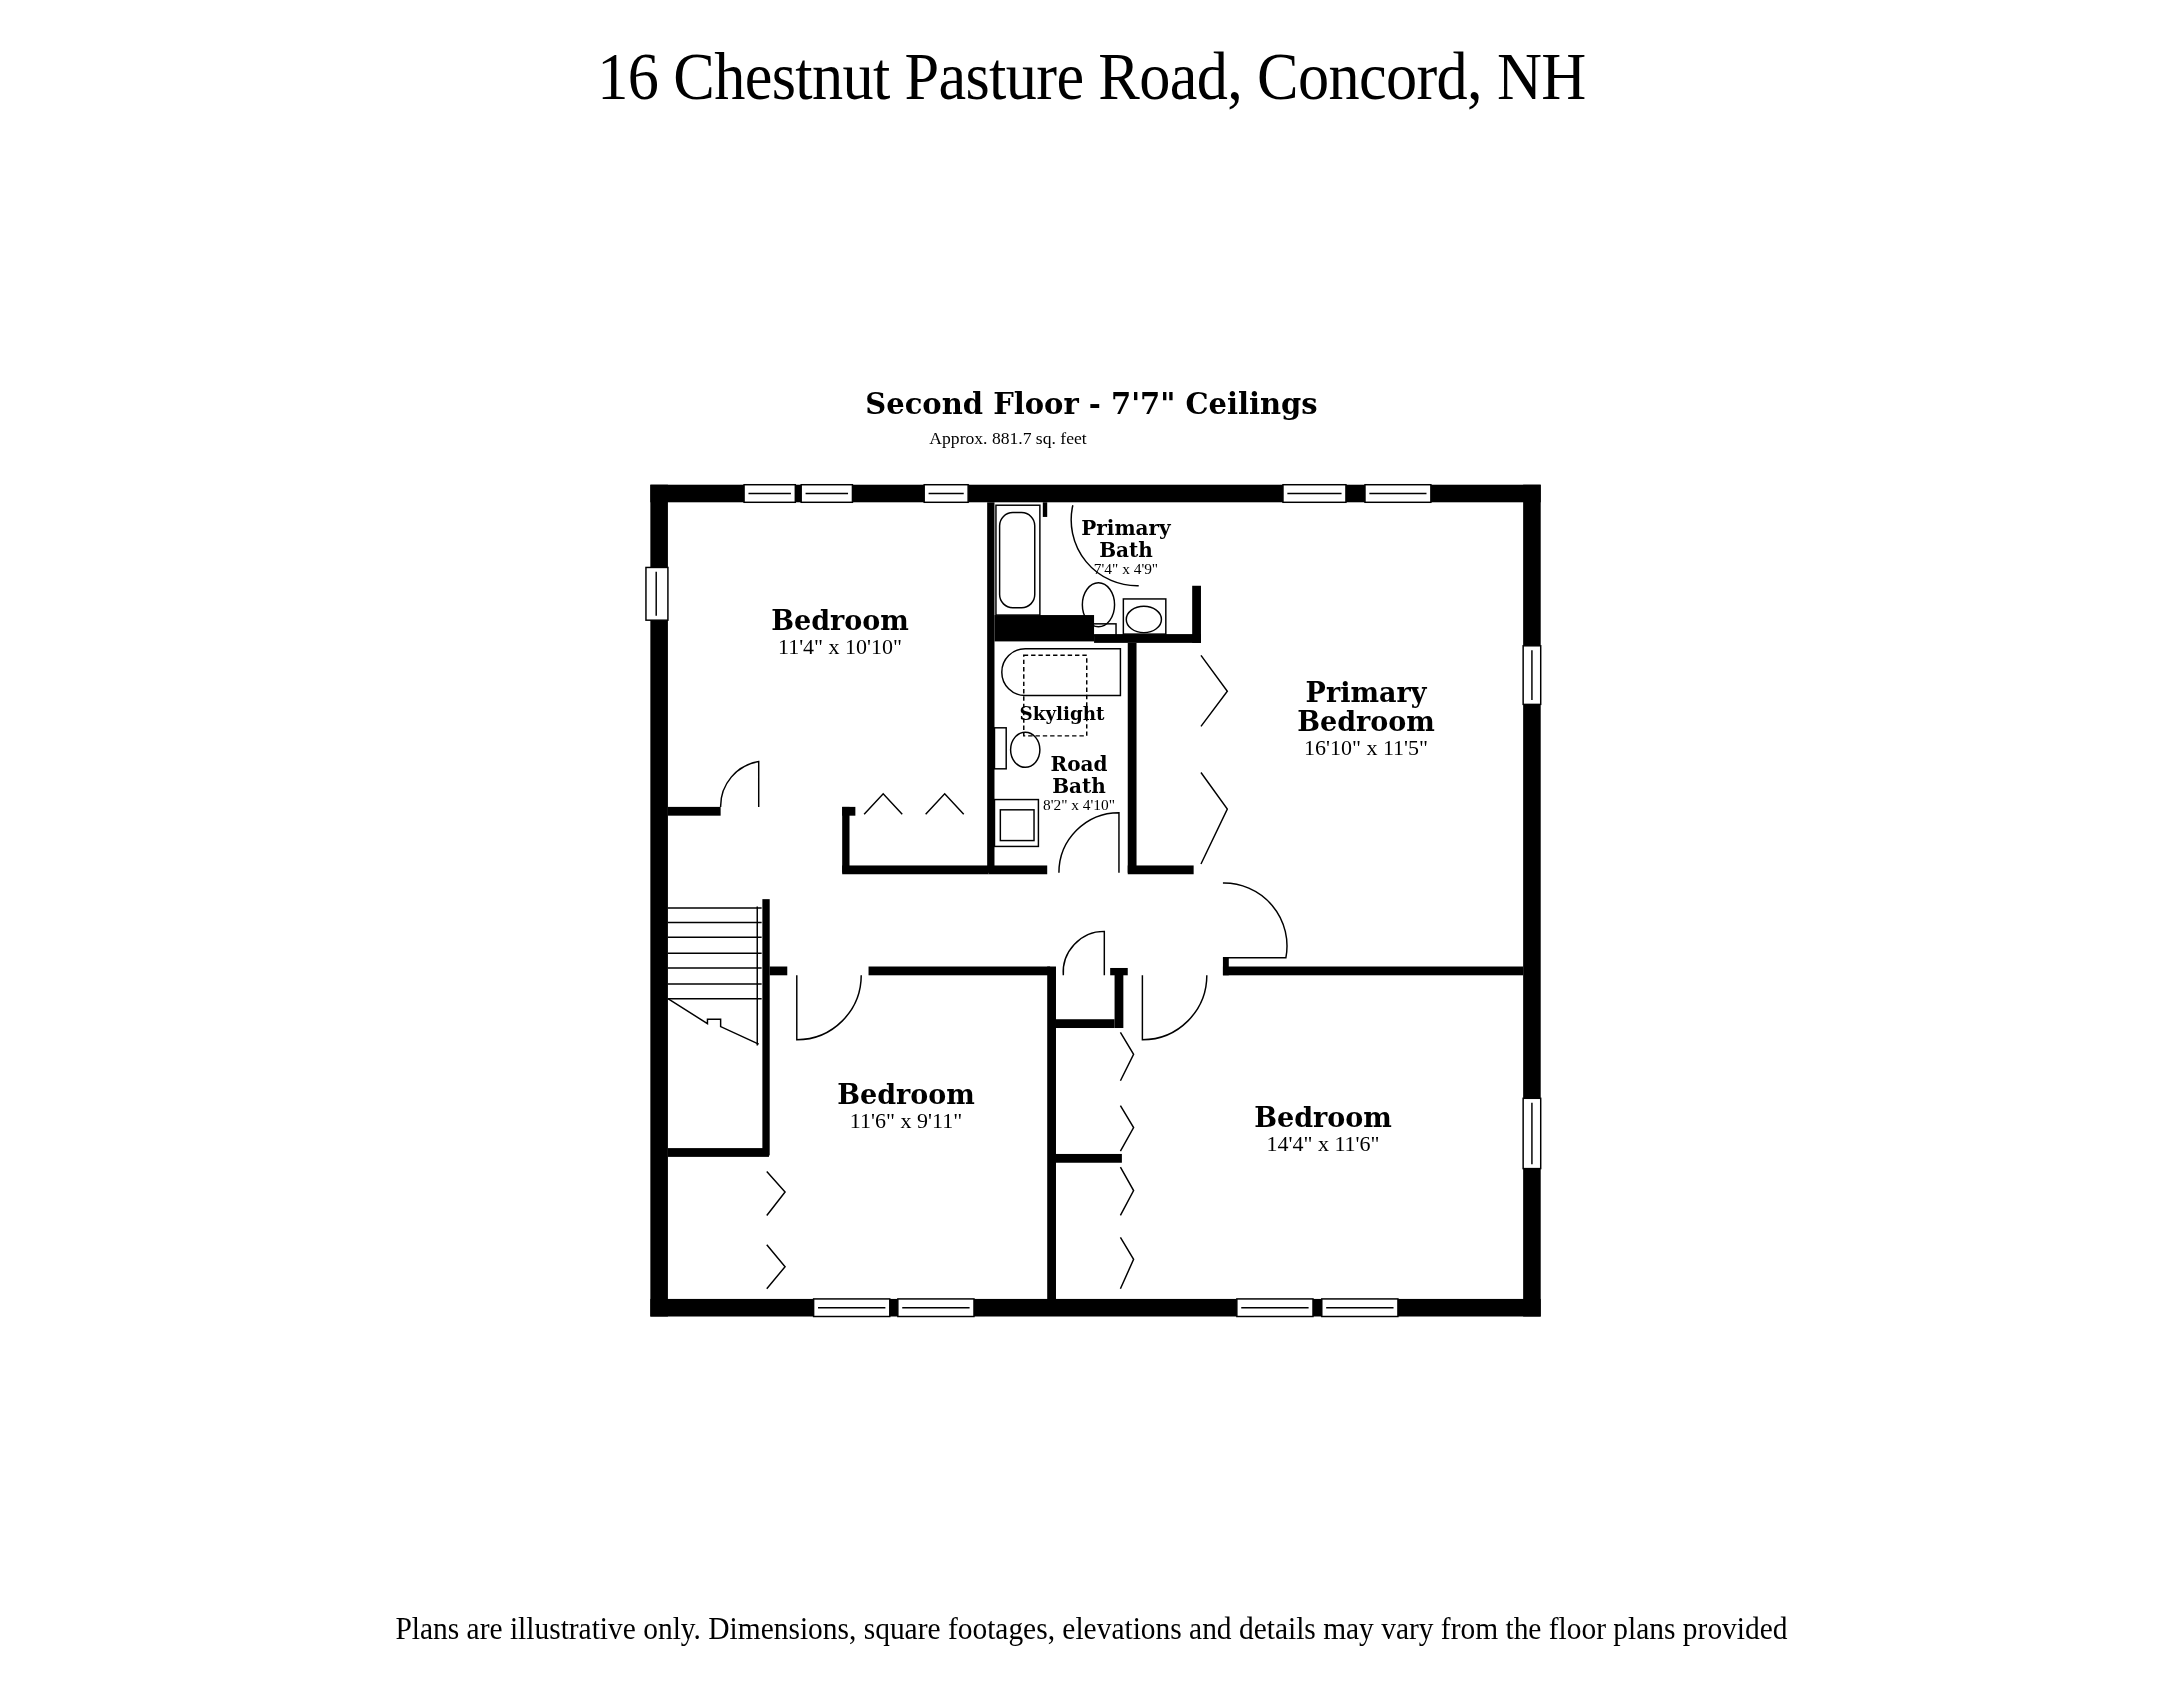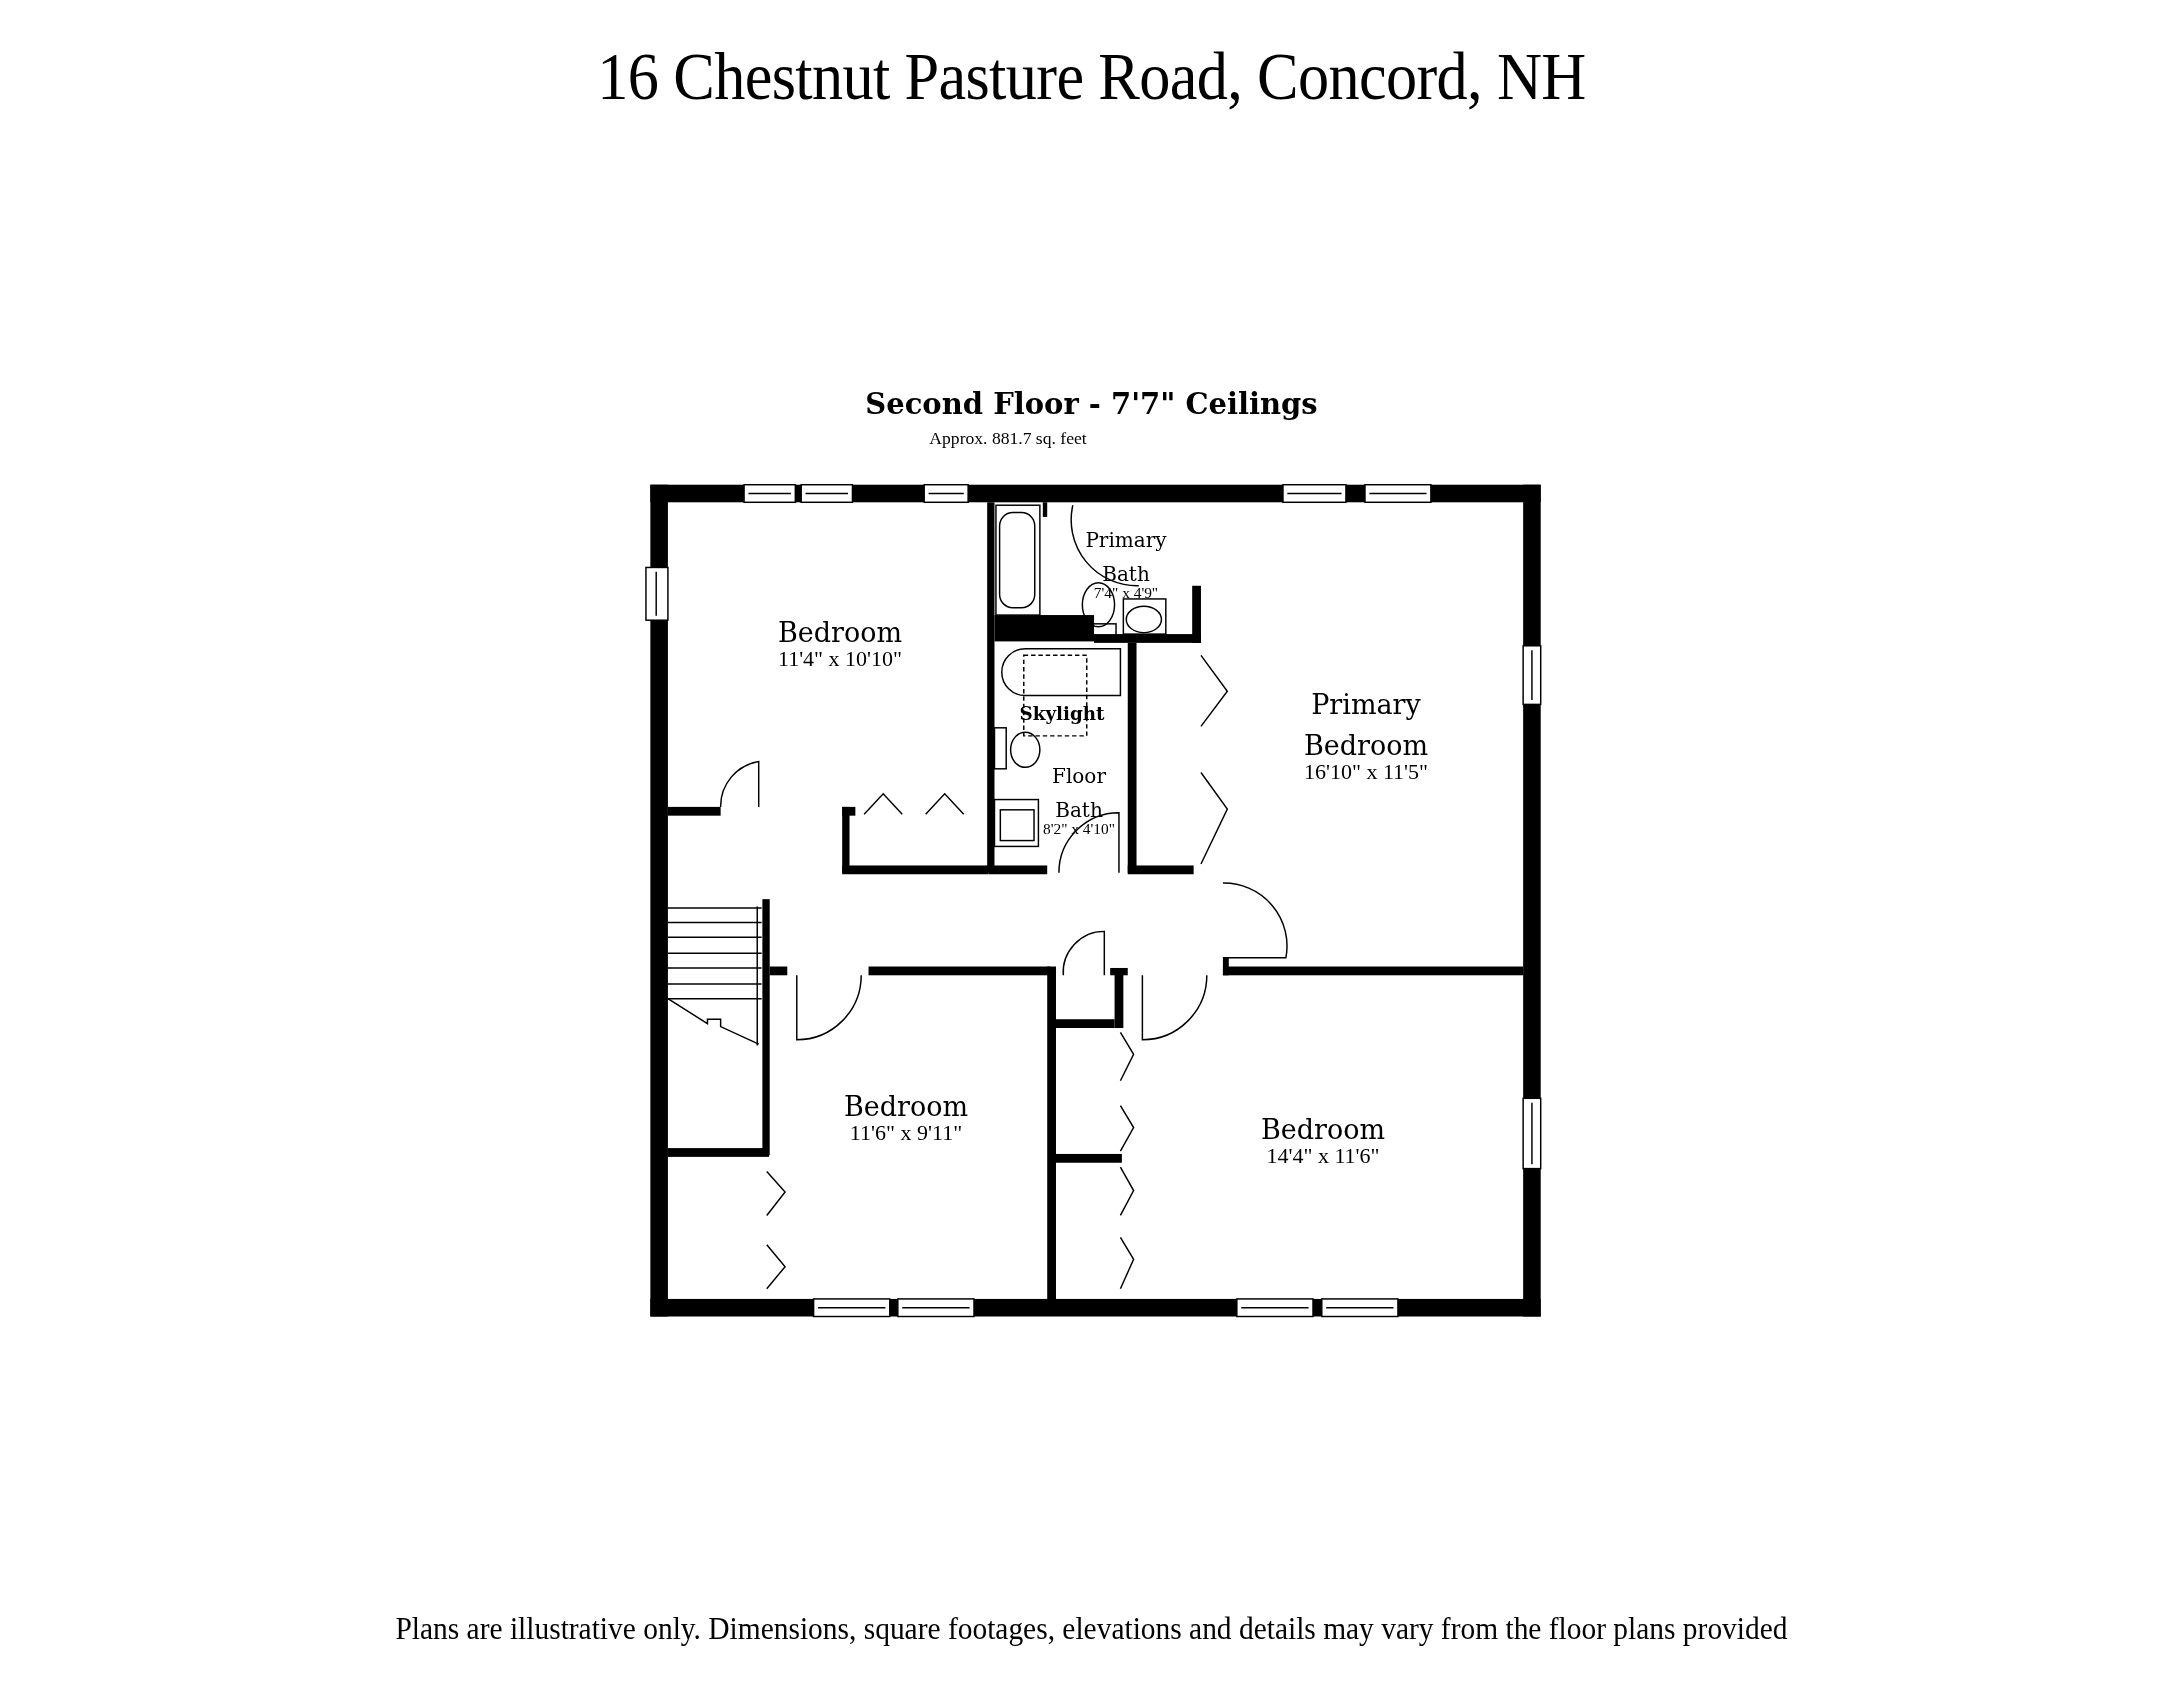--- a/index.html
+++ b/index.html
@@ -3,21 +3,21 @@
 <meta charset="utf-8">
 <style>
   html, body { margin: 0; padding: 0; background: #ffffff; }
   body { width: 2183px; height: 1687px; position: relative; overflow: hidden; font-family: "DejaVu Serif", "Liberation Serif", serif; color: #000; }
   .title { position: absolute; left: 0; width: 2183px; top: 38px; text-align: center; font-family: "Liberation Serif", "DejaVu Serif", serif; font-size: 67px; letter-spacing: -0.7px; transform: scaleX(0.93); }
   .floor-title { position: absolute; left: 0; width: 2183px; top: 387px; text-align: center; font-family: "DejaVu Serif", serif; font-weight: bold; font-size: 29px; }
   .floor-sub { position: absolute; left: 0; width: 2016px; top: 428px; text-align: center; font-family: "Liberation Serif", serif; font-size: 17.6px; }
   .footer { position: absolute; left: 0; width: 2183px; top: 1610px; text-align: center; font-family: "Liberation Serif", serif; font-size: 32px; transform: scaleX(0.92); }
   svg.plan { position: absolute; left: 0; top: 0; }
   .room-label { position: absolute; text-align: center; transform: translateX(-50%); white-space: nowrap; }
-  .room-name { font-family: "DejaVu Serif", serif; font-weight: normal; font-size: 27px; line-height: 29px; display: block; margin-top: 12px; }
+  .room-name { font-family: "DejaVu Serif", serif; font-weight: bold; font-size: 27px; line-height: 29px; display: block; }
   .room-dim { font-family: "Liberation Serif", serif; font-size: 22px; line-height: 23.4px; display: block; }
   .small .room-name { font-size: 20px; line-height: 22px; }
   .small .room-dim { font-size: 15.4px; line-height: 16px; }
   .sky { position: absolute; font-family: "DejaVu Serif", serif; font-weight: bold; font-size: 18.3px; transform: translateX(-50%); text-align: right; }
 </style>
 </head>
 <body>
 
 <div class="title">16 Chestnut Pasture Road, Concord, NH</div>
 <div class="floor-title">Second Floor - 7'7" Ceilings</div>
@@ -179,21 +179,21 @@
 
 <div class="room-label" style="left:1366px; top:678px;">
   <span class="room-name">Primary</span>
   <span class="room-name">Bedroom</span>
   <span class="room-dim">16'10" x 11'5"</span>
 </div>
 
 <div class="sky" style="left:1062px; top:703px;">Skylight</div>
 
 <div class="room-label small" style="left:1079px; top:753px;">
-  <span class="room-name">Floor</span>
+  <span class="room-name">Road</span>
   <span class="room-name">Bath</span>
   <span class="room-dim">8'2" x 4'10"</span>
 </div>
 
 <div class="room-label" style="left:906px; top:1080px;">
   <span class="room-name">Bedroom</span>
   <span class="room-dim">11'6" x 9'11"</span>
 </div>
 
 <div class="room-label" style="left:1323px; top:1103px;">

